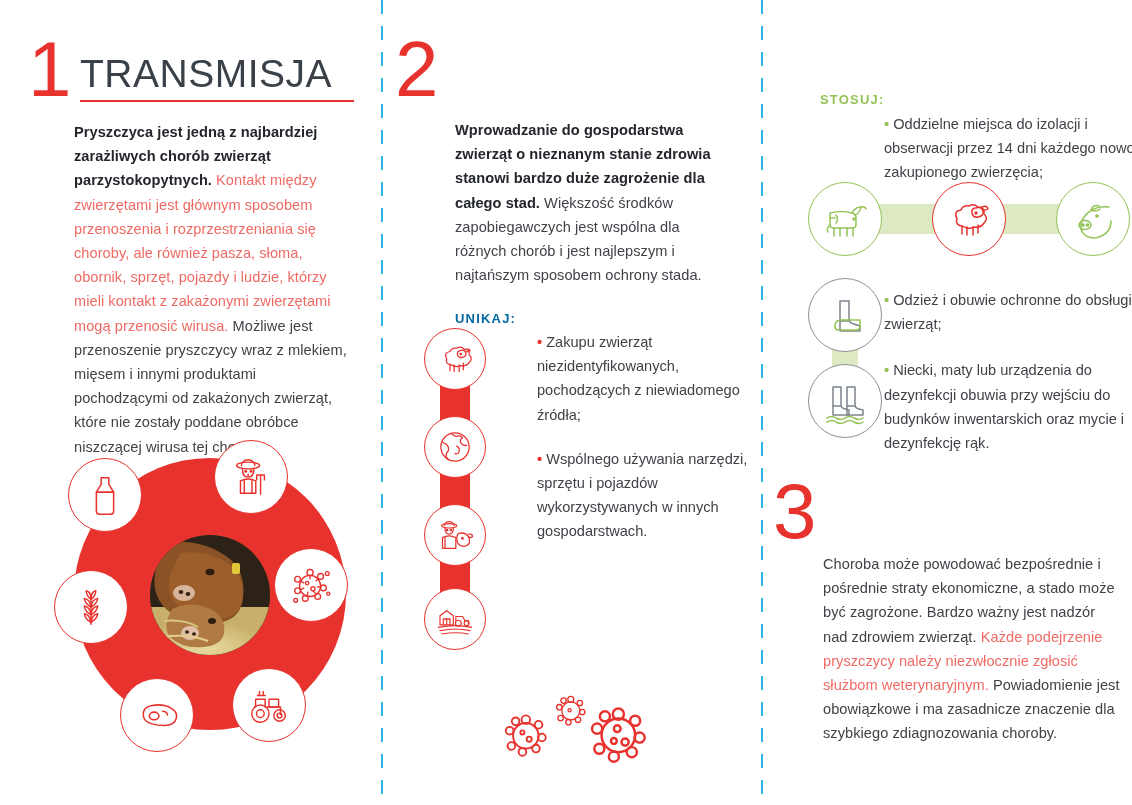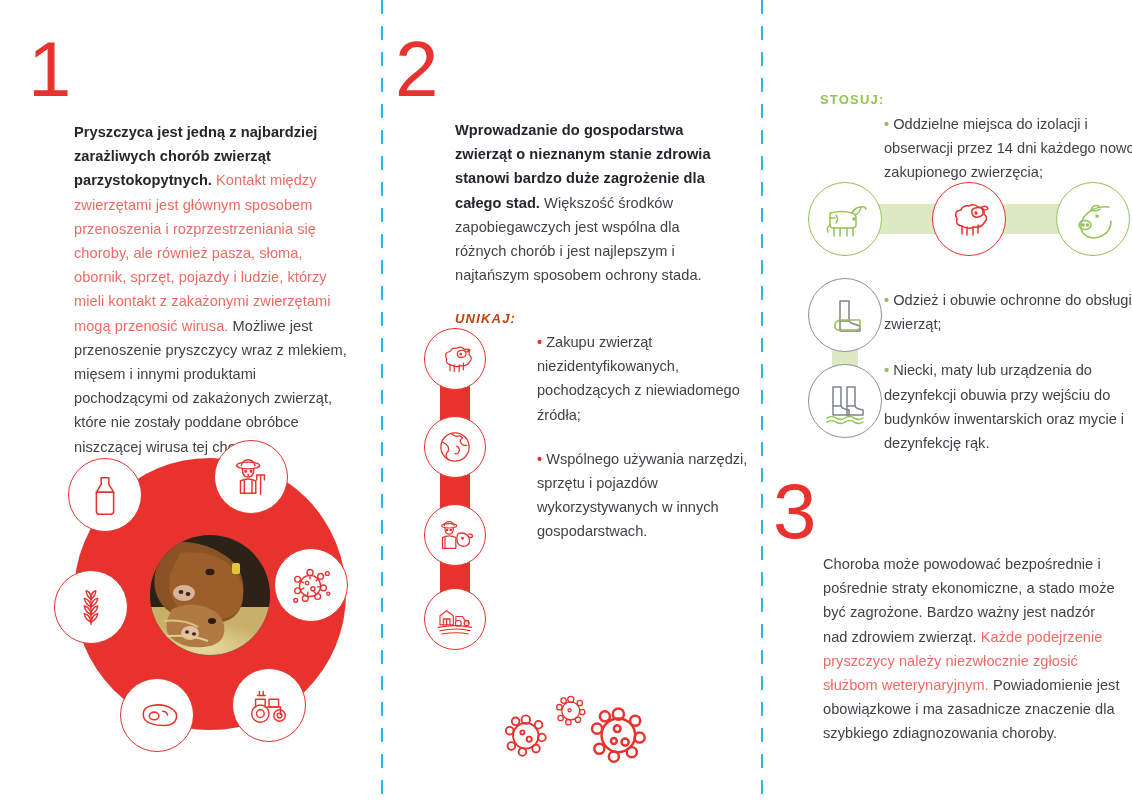--- a/index.html
+++ b/index.html
@@ -43,21 +43,21 @@
   
   .body-txt {
     font-size: 14.6px; line-height: 24.2px; color: #3f4247;
     letter-spacing: 0.05px;
   }
   .body-txt b, .lead { font-weight: bold; color: #23262b; }
   .red-txt { color: #ef6a64; }
   .sub-label {
     font-size: 13px; font-weight: bold; letter-spacing: 1.2px; margin-top: 20px;
   }
-  .sub-label.red { color: #c2410c; font-style: italic; }
+  .sub-label.red { color: #0369a1; }
   .sub-label.green { color: #94c356; }
 
   
   .bullet { font-size: 14.6px; line-height: 24.2px; color: #3f4247; }
   .bullet .dot { color: #e8322d; font-weight: bold; }
   .bullet.green .dot { color: #94c356; }
 
   
   .ring-wrap { position: absolute; left: 62px; top: 440px; width: 300px; height: 310px; }
   .ring-red {
@@ -120,20 +120,24 @@
 <body>
 
 <div class="page">
 
   <div class="divider d1"></div>
   <div class="divider d2"></div>
 
   <div class="col col1">
     <div class="sec-head" style="position:absolute;left:28px;top:26px;width:326px;">
       <div class="sec-num" style="left:0;top:4px;">1</div>
+      <div style="margin-left:52px;">
+        <div class="sec-title" style="padding-top:26px;">TRANSMISJA</div>
+        <div class="sec-rule"></div>
+      </div>
     </div>
 
     <div style="position:absolute;left:74px;top:120px;width:280px;">
       <div class="body-txt">
         <span class="lead">Pryszczyca jest jedną z najbardziej zarażliwych chorób zwierząt parzystokopytnych.</span>
         <span class="red-txt">Kontakt między zwierzętami jest głównym sposobem przenoszenia i rozprzestrzeniania się choroby, ale również pasza, słoma, obornik, sprzęt, pojazdy i ludzie, którzy mieli kontakt z zakażonymi zwierzętami mogą przenosić wirusa.</span>
         <span>Możliwe jest przenoszenie pryszczycy wraz z mlekiem, mięsem i innymi produktami pochodzącymi od zakażonych zwierząt, które nie zostały poddane obróbce niszczącej wirusa tej choroby.</span>
       </div>
     </div>
 

